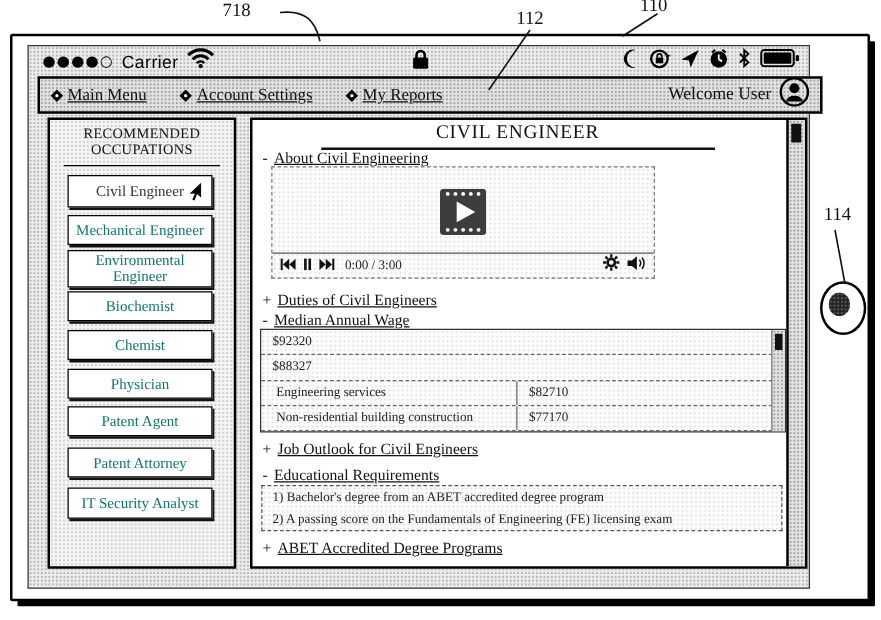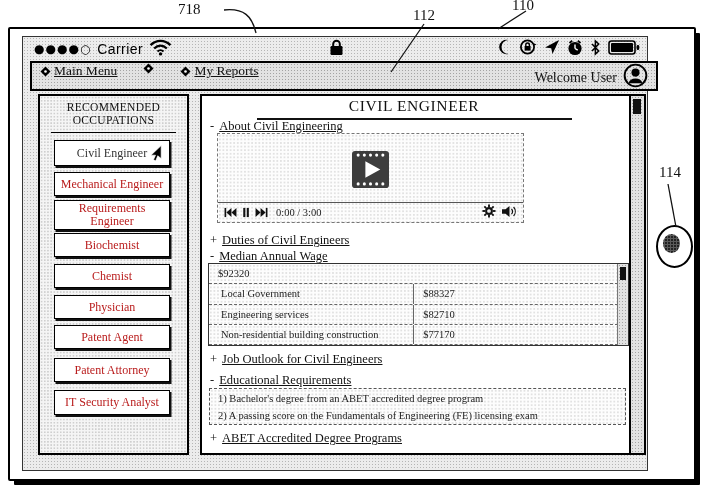--- a/index.html
+++ b/index.html
@@ -19,32 +19,32 @@
   .screen{left:22px;top:36px;width:624px;height:433px;border:1px solid #333;}
 
   
   .sb-left{left:34px;top:38px;height:22px;display:flex;align-items:center;gap:6px;}
   .sig-dots{font-family:"DejaVu Sans",sans-serif;font-size:12px;letter-spacing:1px;color:#000;}
   .carrier{font-family:"Liberation Sans",sans-serif;font-size:14px;font-weight:500;letter-spacing:.4px;color:#000;}
   .sb-lock{left:329px;top:39px;}
   .sb-right{left:460px;top:39px;width:180px;height:20px;display:flex;align-items:center;justify-content:flex-end;gap:7px;}
 
   
-  .menubar{left:30px;top:61px;width:608px;height:26px;border:2px solid #000;display:flex;align-items:flex-start;padding:0 8px;gap:26px;}
+  .menubar{left:30px;top:61px;width:608px;height:26px;border:2px solid #000;display:flex;align-items:center;padding:0 8px;gap:26px;}
   .menu-item{display:flex;align-items:center;gap:3px;font-size:13.5px;color:#111;cursor:default;}
   .menu-item .lbl{text-decoration:underline;}
   .welcome{margin-left:auto;display:flex;align-items:center;gap:6px;font-size:14px;}
 
   
   .sidebar{left:38px;top:94px;width:147px;height:357px;border:2.5px solid #000;}
   .sb-title{left:0;right:0;top:5px;text-align:center;font-size:11.5px;letter-spacing:.3px;line-height:1.15;color:#111;}
   .sb-rule{left:11px;right:11px;top:36px;border-top:1.3px solid #000;height:0;}
   .occ-btn{left:14px;width:114px;background:#fff;border:1.4px solid #000;box-shadow:1.5px 2px 0 #111;
            display:flex;align-items:center;justify-content:center;text-align:center;
-           font-size:12px;line-height:1.05;color:#b91c1c;}
+           font-size:12px;line-height:1.05;color:#0f766e;}
   .occ-btn.sel{color:#343434;}
   .cursor-ptr{position:absolute;right:6px;top:4px;}
 
   
   .mainpanel{left:200px;top:94px;width:442px;height:357px;border:2px solid #000;background:#fff;}
   .mp-scroll{position:absolute;right:0;top:0;bottom:0;width:13px;border-left:2px solid #000;}
   .mp-thumb{position:absolute;left:2px;top:3px;width:8px;height:15px;background:#111;}
   .mp-title{left:0;width:424px;top:1px;text-align:center;font-size:15.5px;letter-spacing:.6px;color:#111;}
   .mp-rule{left:55px;width:315px;top:22px;border-top:2px solid #111;height:0;}
   .sect{left:8px;display:flex;align-items:baseline;gap:5px;font-size:12.5px;color:#111;}
@@ -151,20 +151,21 @@
           <polygon points="5.5,0.5 10.5,5.5 5.5,10.5 0.5,5.5" fill="#000"></polygon>
           <circle cx="5.5" cy="5.5" r="1.3" fill="#fff"></circle>
         </svg>
       <span class="lbl">Main Menu</span>
     </span>
     <span class="menu-item">
       <svg width="11" height="11" viewBox="0 0 11 11">
           <polygon points="5.5,0.5 10.5,5.5 5.5,10.5 0.5,5.5" fill="#000"></polygon>
           <circle cx="5.5" cy="5.5" r="1.3" fill="#fff"></circle>
         </svg>
+      <span class="lbl">Account Settings</span>
     </span>
     <span class="menu-item">
       <svg width="11" height="11" viewBox="0 0 11 11">
           <polygon points="5.5,0.5 10.5,5.5 5.5,10.5 0.5,5.5" fill="#000"></polygon>
           <circle cx="5.5" cy="5.5" r="1.3" fill="#fff"></circle>
         </svg>
       <span class="lbl">My Reports</span>
     </span>
     <span class="welcome">
       <span>Welcome User</span>
@@ -189,21 +190,21 @@
             <g transform="scale(-1,1) translate(-12,0)">
               <polygon points="1,0.5 1,12 4,9.5 5.8,14 7.8,13 6,9 10,9" fill="#000" stroke="#fff" stroke-width="0.6"></polygon>
             </g>
           </svg>
       </span>
     </div>
     <div class="abs occ-btn stip-faint" style="top:76px;height:22px;">
         <span>Mechanical Engineer</span>
       </div>
     <div class="abs occ-btn stip-faint" style="top:104px;height:28px;">
-        <span style="width:90px;">Requirements Engineer</span>
+        <span style="width:90px;">Environmental Engineer</span>
       </div>
     <div class="abs occ-btn stip-faint" style="top:137px;height:22px;">
         <span>Biochemist</span>
       </div>
     <div class="abs occ-btn stip-faint" style="top:168px;height:22px;">
         <span>Chemist</span>
       </div>
     <div class="abs occ-btn stip-faint" style="top:199px;height:22px;">
         <span>Physician</span>
       </div>
@@ -300,21 +301,20 @@
     <div class="abs sect" style="top:153px;">
       <span>-</span>
       <span class="lbl">Median Annual Wage</span>
     </div>
 
     <div class="abs wagetable stip-faint">
       <div class="wt-row">
         <span class="wt-val">$92320</span>
       </div>
       <div class="wt-row">
-        <span class="wt-cat">Local Government</span>
         <span class="wt-val">$88327</span>
       </div>
       <div class="wt-row">
         <span class="wt-cat">Engineering services</span>
         <span class="wt-val">$82710</span>
       </div>
       <div class="wt-row">
         <span class="wt-cat">Non-residential building construction</span>
         <span class="wt-val">$77170</span>
       </div>

